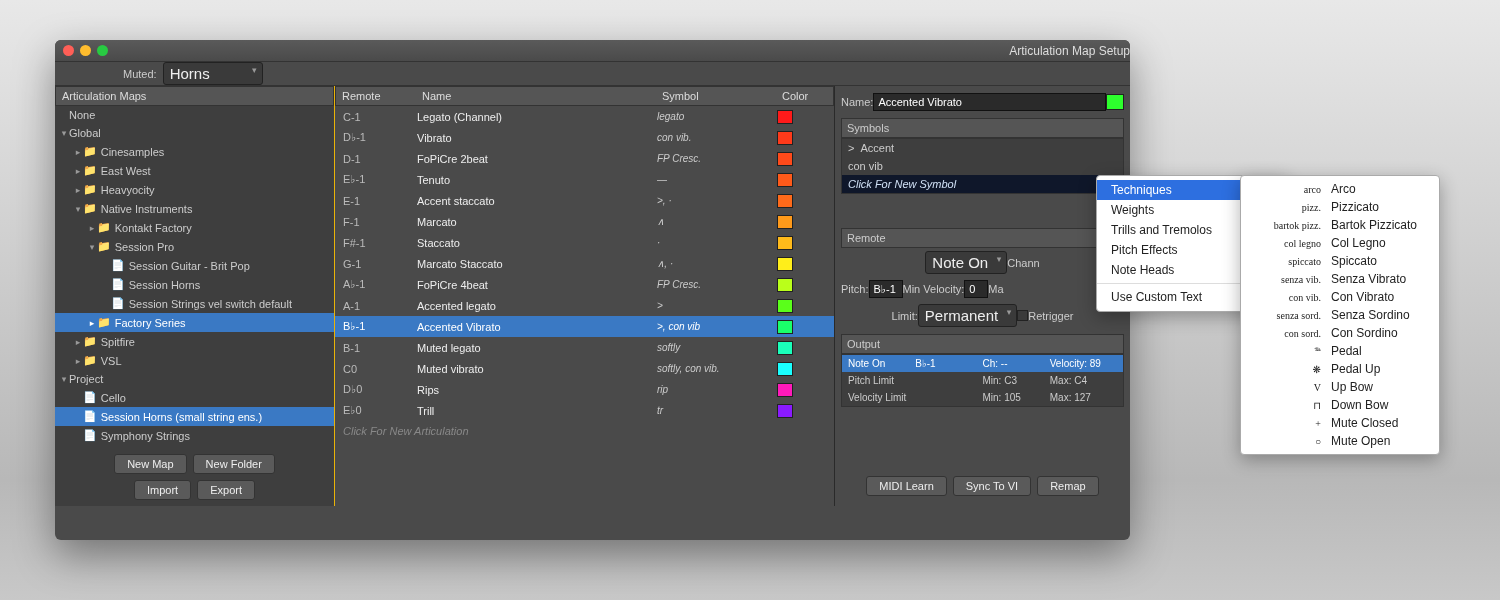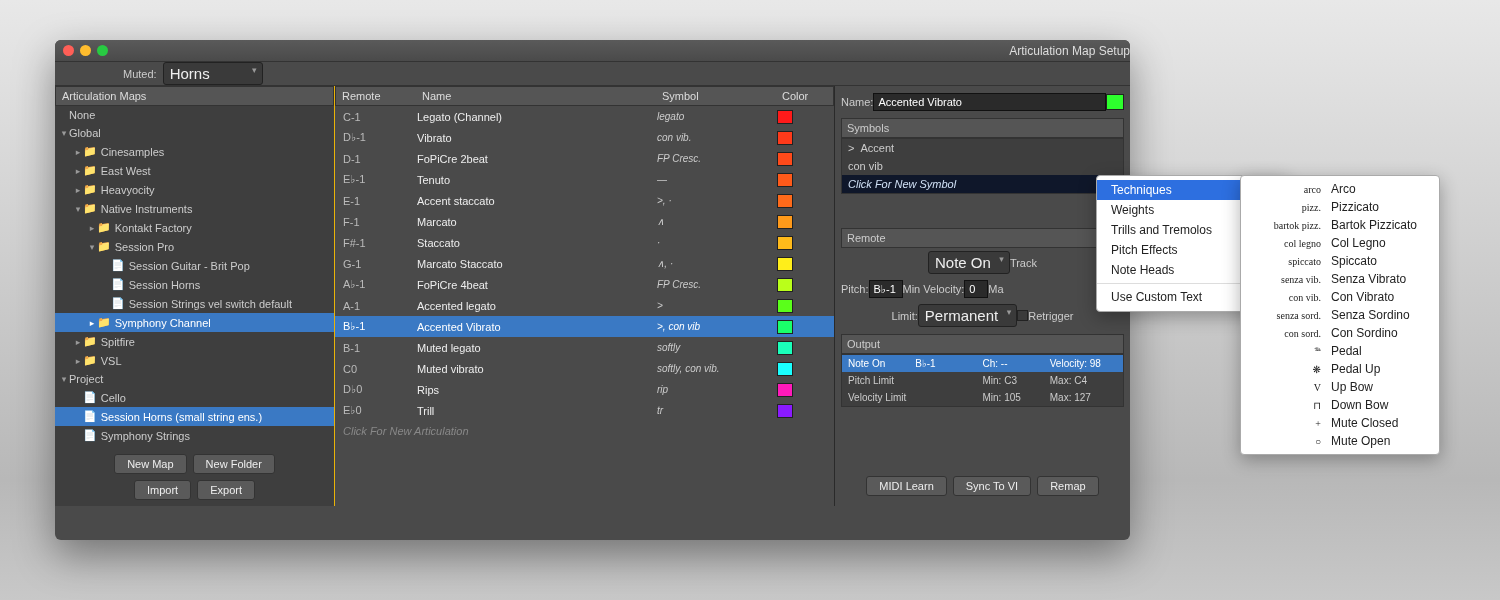--- a/index.html
+++ b/index.html
@@ -141,21 +141,21 @@
             <span>Session Horns</span>
           </div>
           <div class="tree-row in3">
             <span class="disc"></span>
             <span class="doc">📄</span>
             <span>Session Strings vel switch default</span>
           </div>
           <div class="tree-row in2 sel">
             <span class="disc">▸</span>
             <span class="fold">📁</span>
-            <span>Symphony Channel</span>
+            <span>Factory Series</span>
           </div>
           <div class="tree-row in1">
             <span class="disc">▸</span>
             <span class="fold">📁</span>
             <span>Spitfire</span>
           </div>
           <div class="tree-row in1">
             <span class="disc">▸</span>
             <span class="fold">📁</span>
             <span>VSL</span>
@@ -336,42 +336,42 @@
           </div>
         <div class="sym-row">
             <span>con vib</span>
           </div>
         <div class="sym-row new">Click For New Symbol</div>
       </div>
       <div style="height:30px"></div>
       <div class="section-hdr">Remote</div>
       <div class="field-row" style="justify-content:center">
         <div class="select" style="min-width:80px">Note On</div>
-        <span class="lbl">Track</span>
+        <span class="lbl">Chann</span>
       </div>
       <div class="field-row">
         <span class="lbl">Pitch:</span>
         <input class="text-input" style="width: 34px;" value="B♭-1">
         <span class="lbl">Min Velocity:</span>
         <input class="text-input" style="width: 24px;" value="0">
         <span class="lbl">Ma</span>
       </div>
       <div class="field-row" style="justify-content:center">
         <span class="lbl">Limit:</span>
         <div class="select" style="min-width:80px">Permanent</div>
         <span class="chk"></span>
         <span class="lbl">Retrigger</span>
       </div>
       <div class="section-hdr">Output</div>
       <div class="out-table" id="outtable">
           <div class="out-row sel">
             <div>Note On</div>
             <div>B♭-1</div>
             <div>Ch: --</div>
-            <div>Velocity: 98</div>
+            <div>Velocity: 89</div>
           </div>
           <div class="out-row">
             <div>Pitch Limit</div>
             <div></div>
             <div>Min: C3</div>
             <div>Max: C4</div>
           </div>
           <div class="out-row">
             <div>Velocity Limit</div>
             <div></div>

